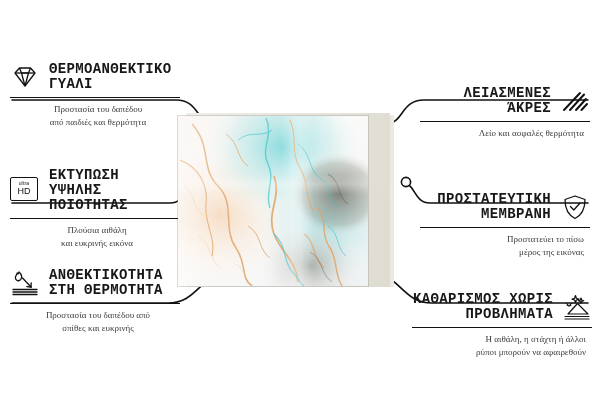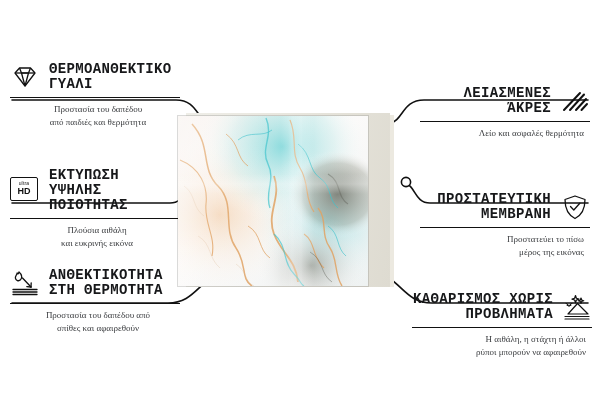--- a/index.html
+++ b/index.html
@@ -70,21 +70,21 @@
 
   .ico{width:30px;height:28px;flex:0 0 30px;display:block;}
   .ico svg{display:block;width:30px;height:28px;}
 
   .hd-badge{
     width:26px;height:22px;border:1.3px solid #111;border-radius:2px;
     display:flex;flex-direction:column;align-items:center;justify-content:center;
     font-family:"Liberation Sans", sans-serif;color:#111;
   }
   .hd-badge .u{font-size:5px;line-height:5px;letter-spacing:.2px;}
-  .hd-badge .h{font-size:9px;line-height:9px;font-weight:700;margin-top:1px;}
+  .hd-badge .h{font-size:9px;line-height:9px;font-weight:400;margin-top:1px;}
 
   .connectors{position:absolute;inset:0;pointer-events:none;}
 </style>
 </head>
 <body>
 
 <div id="stage">
 
   <svg class="connectors" width="600" height="400" viewBox="0 0 600 400">
     <g fill="none" stroke="#111111" stroke-width="1.6" stroke-linecap="round">
@@ -234,21 +234,21 @@
               <path d="M3,23 L27,23"></path>
               <path d="M3,25.5 L27,25.5"></path>
         </g>
           </svg>
       </span>
       <span class="title">ΑΝΘΕΚΤΙΚΟΤΗΤΑ
 ΣΤΗ ΘΕΡΜΟΤΗΤΑ</span>
     </div>
     <div class="rule"></div>
     <div class="desc">Προστασία του δαπέδου από
-σπίθες και αφαιρεθούν</div>
+σπίθες και ευκρινής</div>
   </div>
 
   <div class="feat right" style="right:10px;top:62px;width:170px;">
     <div class="head">
       <span class="title">ΛΕΙΑΣΜΕΝΕΣ
 ΆΚΡΕΣ</span>
       <span class="ico">
         <svg viewBox="0 0 30 28">
             <g fill="none" stroke="#111" stroke-width="2" stroke-linecap="round">
           <path d="M4,23 L20,6"></path>

